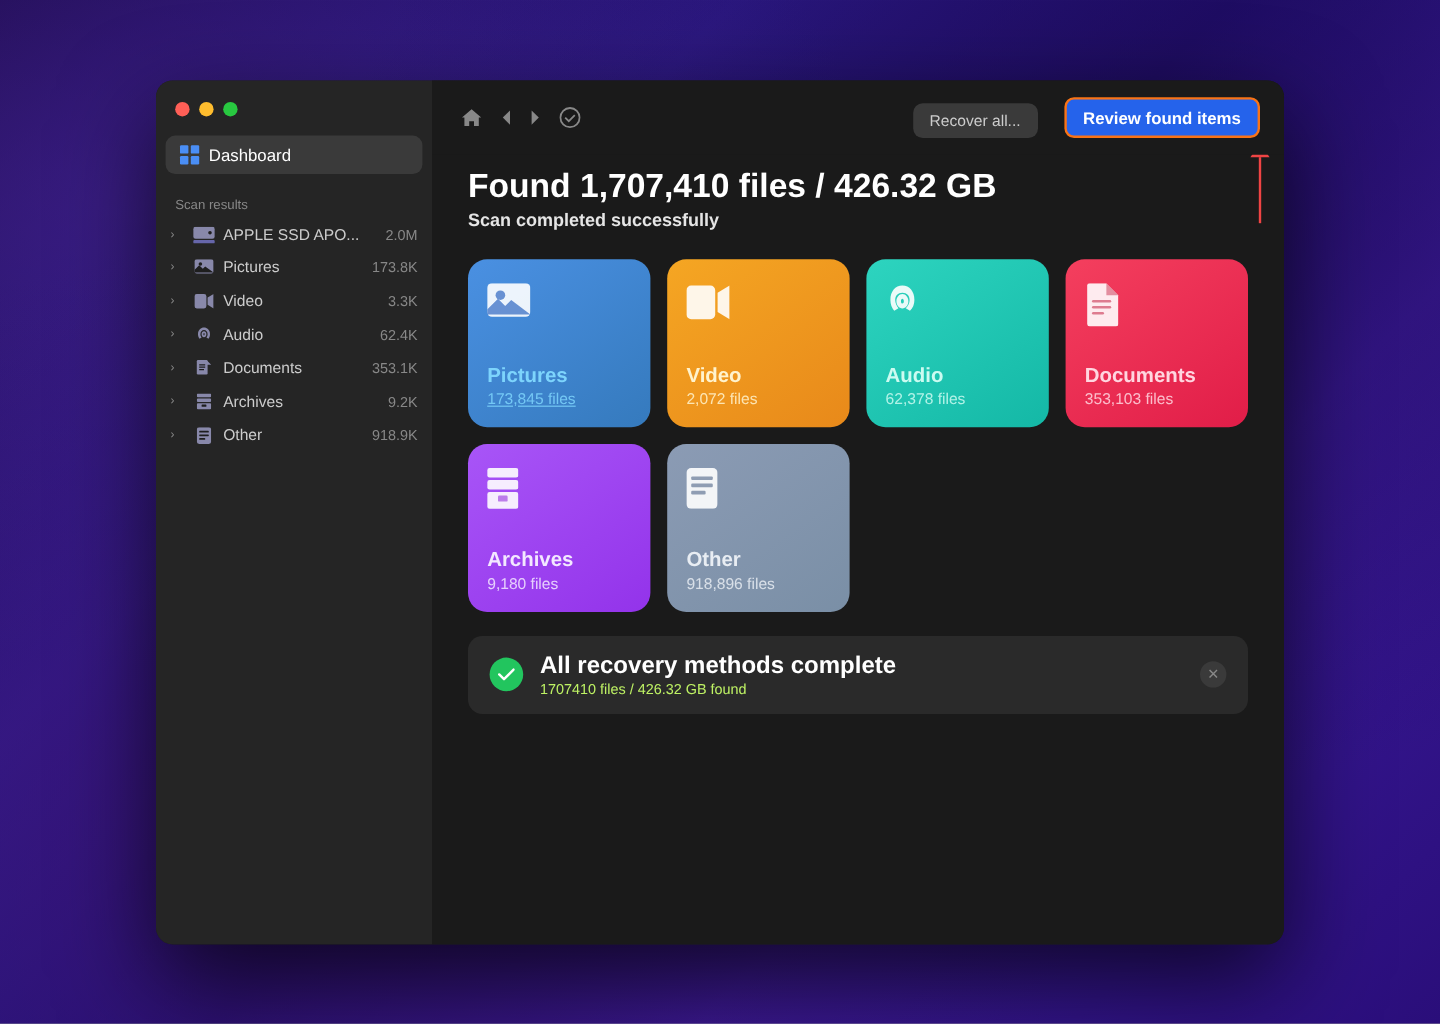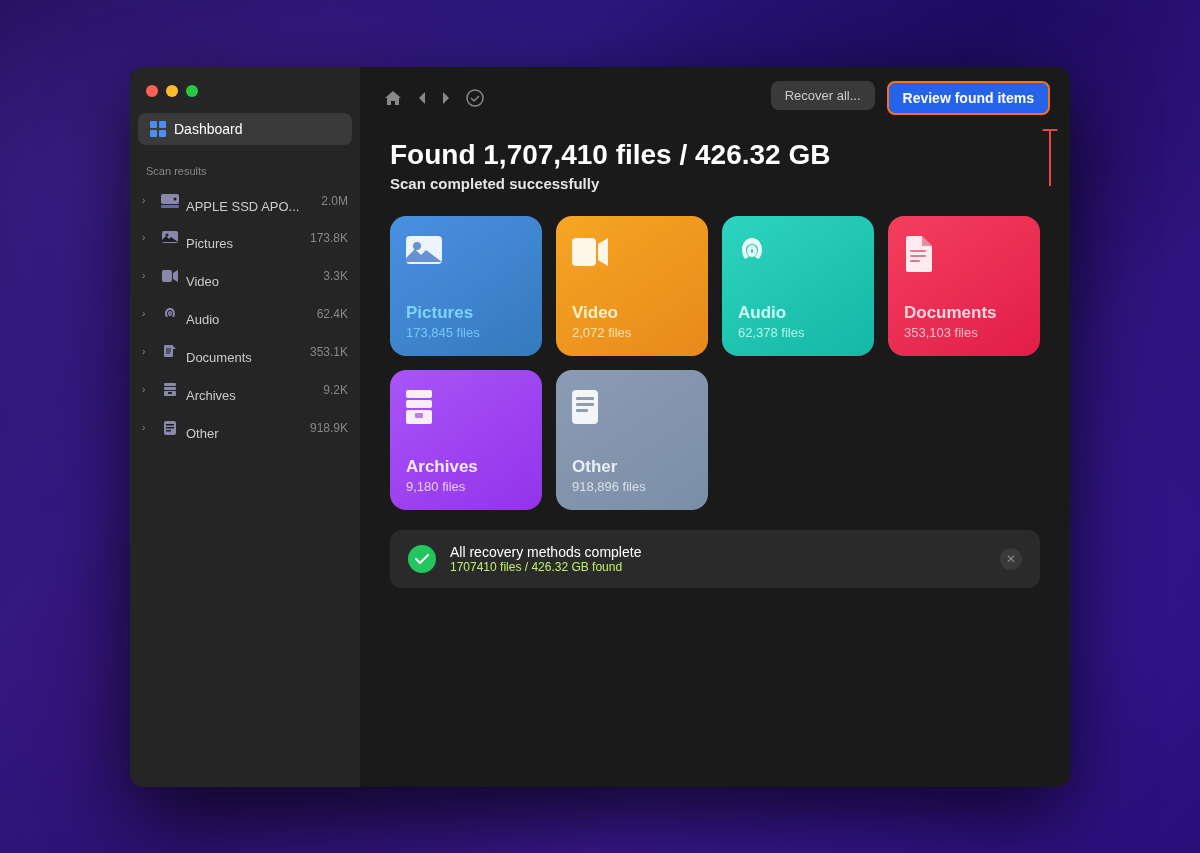--- a/index.html
+++ b/index.html
@@ -131,21 +131,20 @@
       display: flex;
       align-items: center;
       justify-content: center;
       flex-shrink: 0;
     }
 
     .sidebar-item-name {
       color: #cccccc;
       font-size: 13px;
       flex: 1;
-      margin-top: 11px;
     }
 
     .sidebar-item-count {
       color: #888888;
       font-size: 12px;
     }
 
     .sidebar-spacer {
       flex: 1;
     }
@@ -195,22 +194,22 @@
       cursor: pointer;
       padding: 4px;
       display: flex;
       align-items: center;
       justify-content: center;
       border-radius: 4px;
     }
 
     .toolbar-actions {
       display: flex;
-      align-items: flex-start;
-      gap: 12px;
+      align-items: flex-end;
+      gap: 22px;
     }
 
     .btn-recover-all {
       background: #3a3a3a;
       border: none;
       border-radius: 8px;
       color: #cccccc;
       font-size: 13px;
       padding: 7px 14px;
       cursor: pointer;
@@ -281,21 +280,21 @@
     .card-count {
       font-size: 13px;
       font-weight: 500;
       opacity: 0.85;
     }
 
     .card-pictures {
       background: linear-gradient(145deg, #4a90e2 0%, #357abd 100%);
     }
     .card-pictures .card-name { color: #7dd4fc; }
-    .card-pictures .card-count { color: #7dd4fc; }
+    .card-pictures .card-count { color: #7dd4fc; text-decoration: underline; }
 
     .card-video {
       background: linear-gradient(145deg, #f5a623 0%, #e8891a 100%);
     }
     .card-video .card-name { color: #fff3cd; }
     .card-video .card-count { color: #fff3cd; }
 
     .card-audio {
       background: linear-gradient(145deg, #2dd4bf 0%, #14b8a6 100%);
     }
@@ -354,22 +353,22 @@
       font-size: 14px;
       flex-shrink: 0;
     }
 
     .status-text {
       flex: 1;
     }
 
     .status-title {
       color: #ffffff;
-      font-size: 14px;
-      font-weight: 400;
+      font-size: 20px;
+      font-weight: 700;
     }
 
     .status-subtitle {
       color: #bef264;
       font-size: 12px;
     }
 
     .status-close {
       width: 22px;
       height: 22px;

